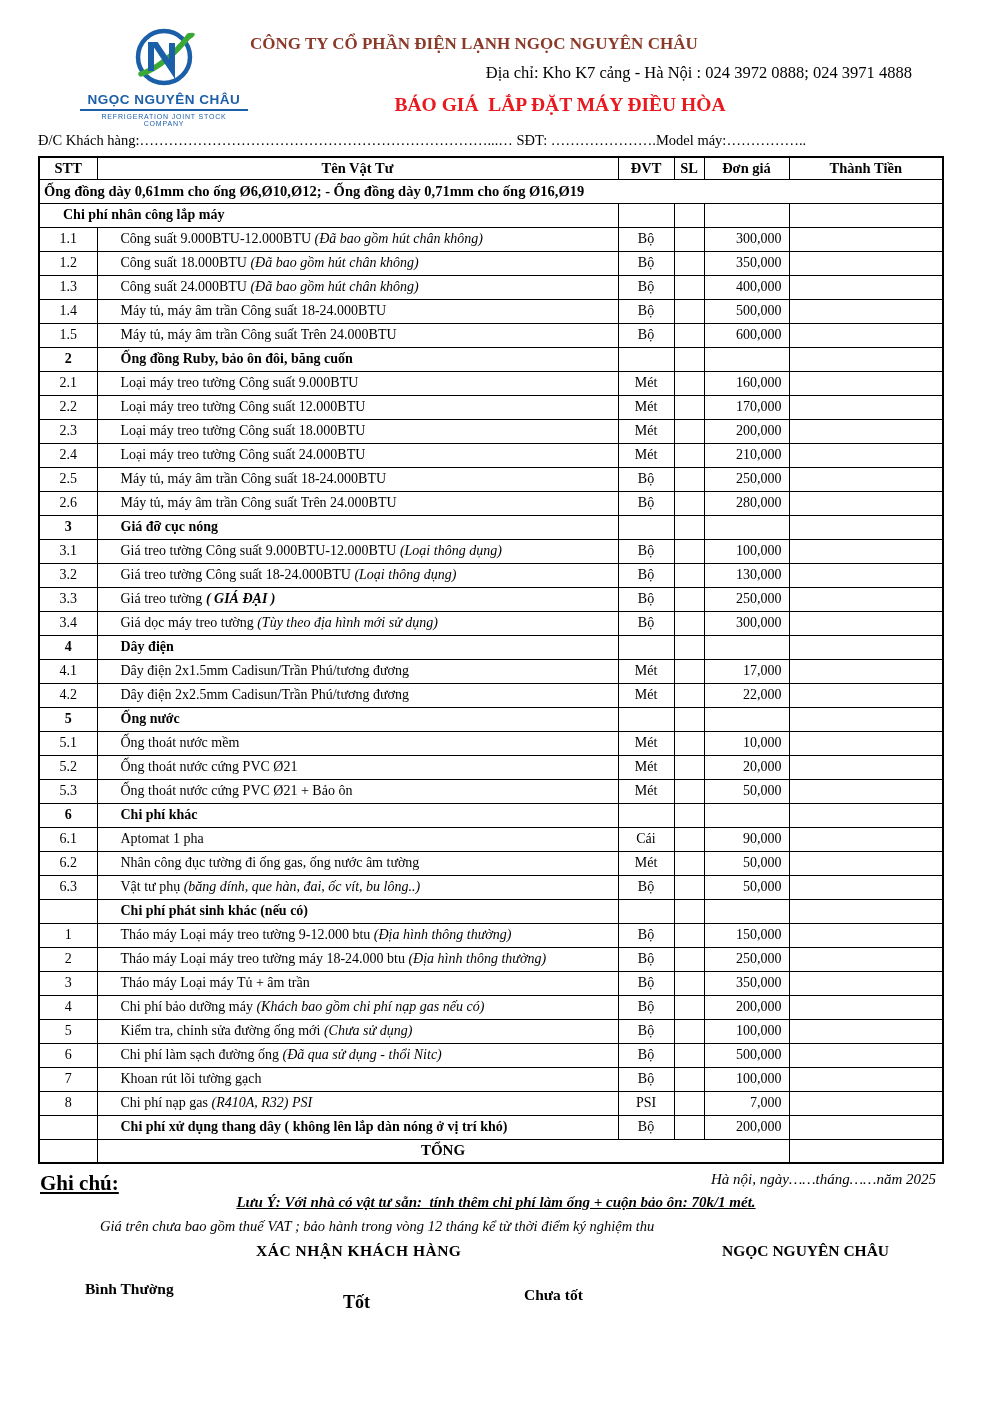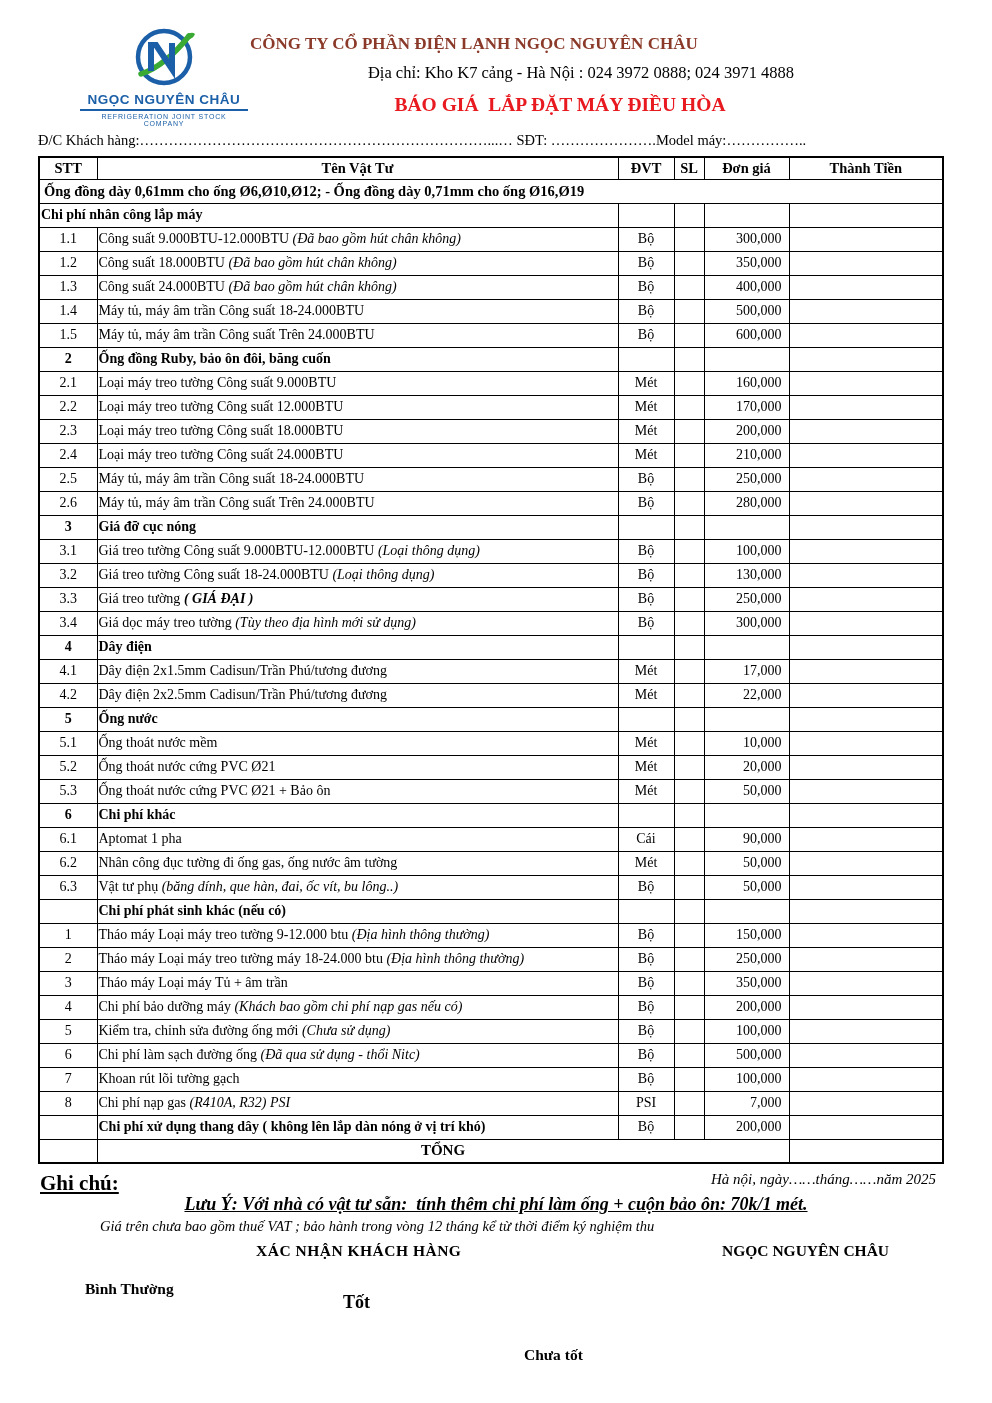--- a/index.html
+++ b/index.html
@@ -10,55 +10,55 @@
   
   .logo { position:absolute; left:80px; top:26px; width:168px; text-align:center; }
   .logo svg { display:block; margin:0 auto; }
   .logo-name { color:#1b5fa8; font-weight:bold; font-size:13.5px; letter-spacing:.5px;
                font-family:"Liberation Sans", sans-serif; border-bottom:2px solid #1b5fa8; padding-bottom:2px; }
   .logo-sub  { color:#1b5fa8; font-size:7px; letter-spacing:.8px; margin-top:2px;
                font-family:"Liberation Sans", sans-serif; }
 
   .company-name { position:absolute; left:250px; top:34px; width:662px; 
                   font-weight:bold; font-size:17px; color:#8b3a2a; }
-  .address      { position:absolute; left:250px; top:63px; width:662px; text-align:center;
+  .address      { position:absolute; left:250px; top:63px; width:662px; text-align:right;
                   font-size:16.5px; }
   .doc-title    { position:absolute; left:250px; top:94px; width:620px; text-align:center;
                   font-weight:bold; font-size:19.5px; color:#e8191f; white-space:pre; }
   .customer-line { position:absolute; left:38px; top:132px; width:916px; font-size:14.5px; white-space:nowrap; overflow:hidden; }
 
   
   table { position:absolute; left:38px; top:156px; width:904px; border-collapse:collapse;
           table-layout:fixed; font-size:14px; }
   table { border:2px solid #000; }
   td,th { border:1px solid #000; height:24px; padding:0 4px; vertical-align:middle;
           overflow:hidden; white-space:nowrap; }
   thead th { font-weight:bold; font-size:14.5px; height:22px; border-bottom:1.5px solid #000; }
   .c-stt   { text-align:center; }
-  .c-name  { text-align:left; padding-left:1px; }
+  .c-name  { text-align:left; padding-left:23px; }
   .c-dvt   { text-align:center; }
   .c-price { text-align:right; padding-right:7px; }
   .sec     { font-weight:bold; }
   .note    { font-style:italic; }
   .nb      { font-weight:bold; }
   .row-span td  { font-weight:bold; text-align:left; font-size:14.5px; }
   .c-total { font-weight:bold; text-align:center; font-size:15px; }
 
   
   .f-ghichu  { position:absolute; left:40px;  top:1171px; font-weight:bold; 
                text-decoration:underline; font-size:21px; }
   .f-date    { position:absolute; right:56px; top:1171px; font-style:italic; font-size:15px; }
   .f-warning { position:absolute; left:0; top:1194px; width:992px; text-align:center;
-               font-weight:bold; font-style:italic; text-decoration:underline; font-size:18px; white-space:pre; }
+               font-weight:bold; font-style:italic; text-decoration:underline; font-size:15px; white-space:pre; }
   .f-vat     { position:absolute; left:100px; top:1218px; font-style:italic; font-size:14.5px; }
   .f-sign-l  { position:absolute; left:256px; top:1242px; font-weight:bold; font-size:15.5px; letter-spacing:.5px; }
   .f-sign-r  { position:absolute; left:722px; top:1242px; font-weight:bold; font-size:15.5px; }
   .f-rate-n  { position:absolute; left:85px;  top:1280px; font-weight:bold; font-size:15.5px; }
   .f-rate-g  { position:absolute; left:343px; top:1292px; font-weight:bold; font-size:18px; }
-  .f-rate-b  { position:absolute; left:524px; top:1346px; font-weight:bold; font-size:15.5px; }
+  .f-rate-b  { position:absolute; left:524px; top:1286px; font-weight:bold; font-size:15.5px; }
 </style>
 </head>
 <body>
 
 <div class="page">
 
   <div class="logo">
     <svg width="70" height="66" viewBox="0 0 70 66">
       <circle cx="35" cy="31" r="26" fill="none" stroke="#1b5fa8" stroke-width="4.5"></circle>
       <path d="M12 48 Q36 40 60 10" fill="none" stroke="#3aaa35" stroke-width="5.5" stroke-linecap="round"></path>

